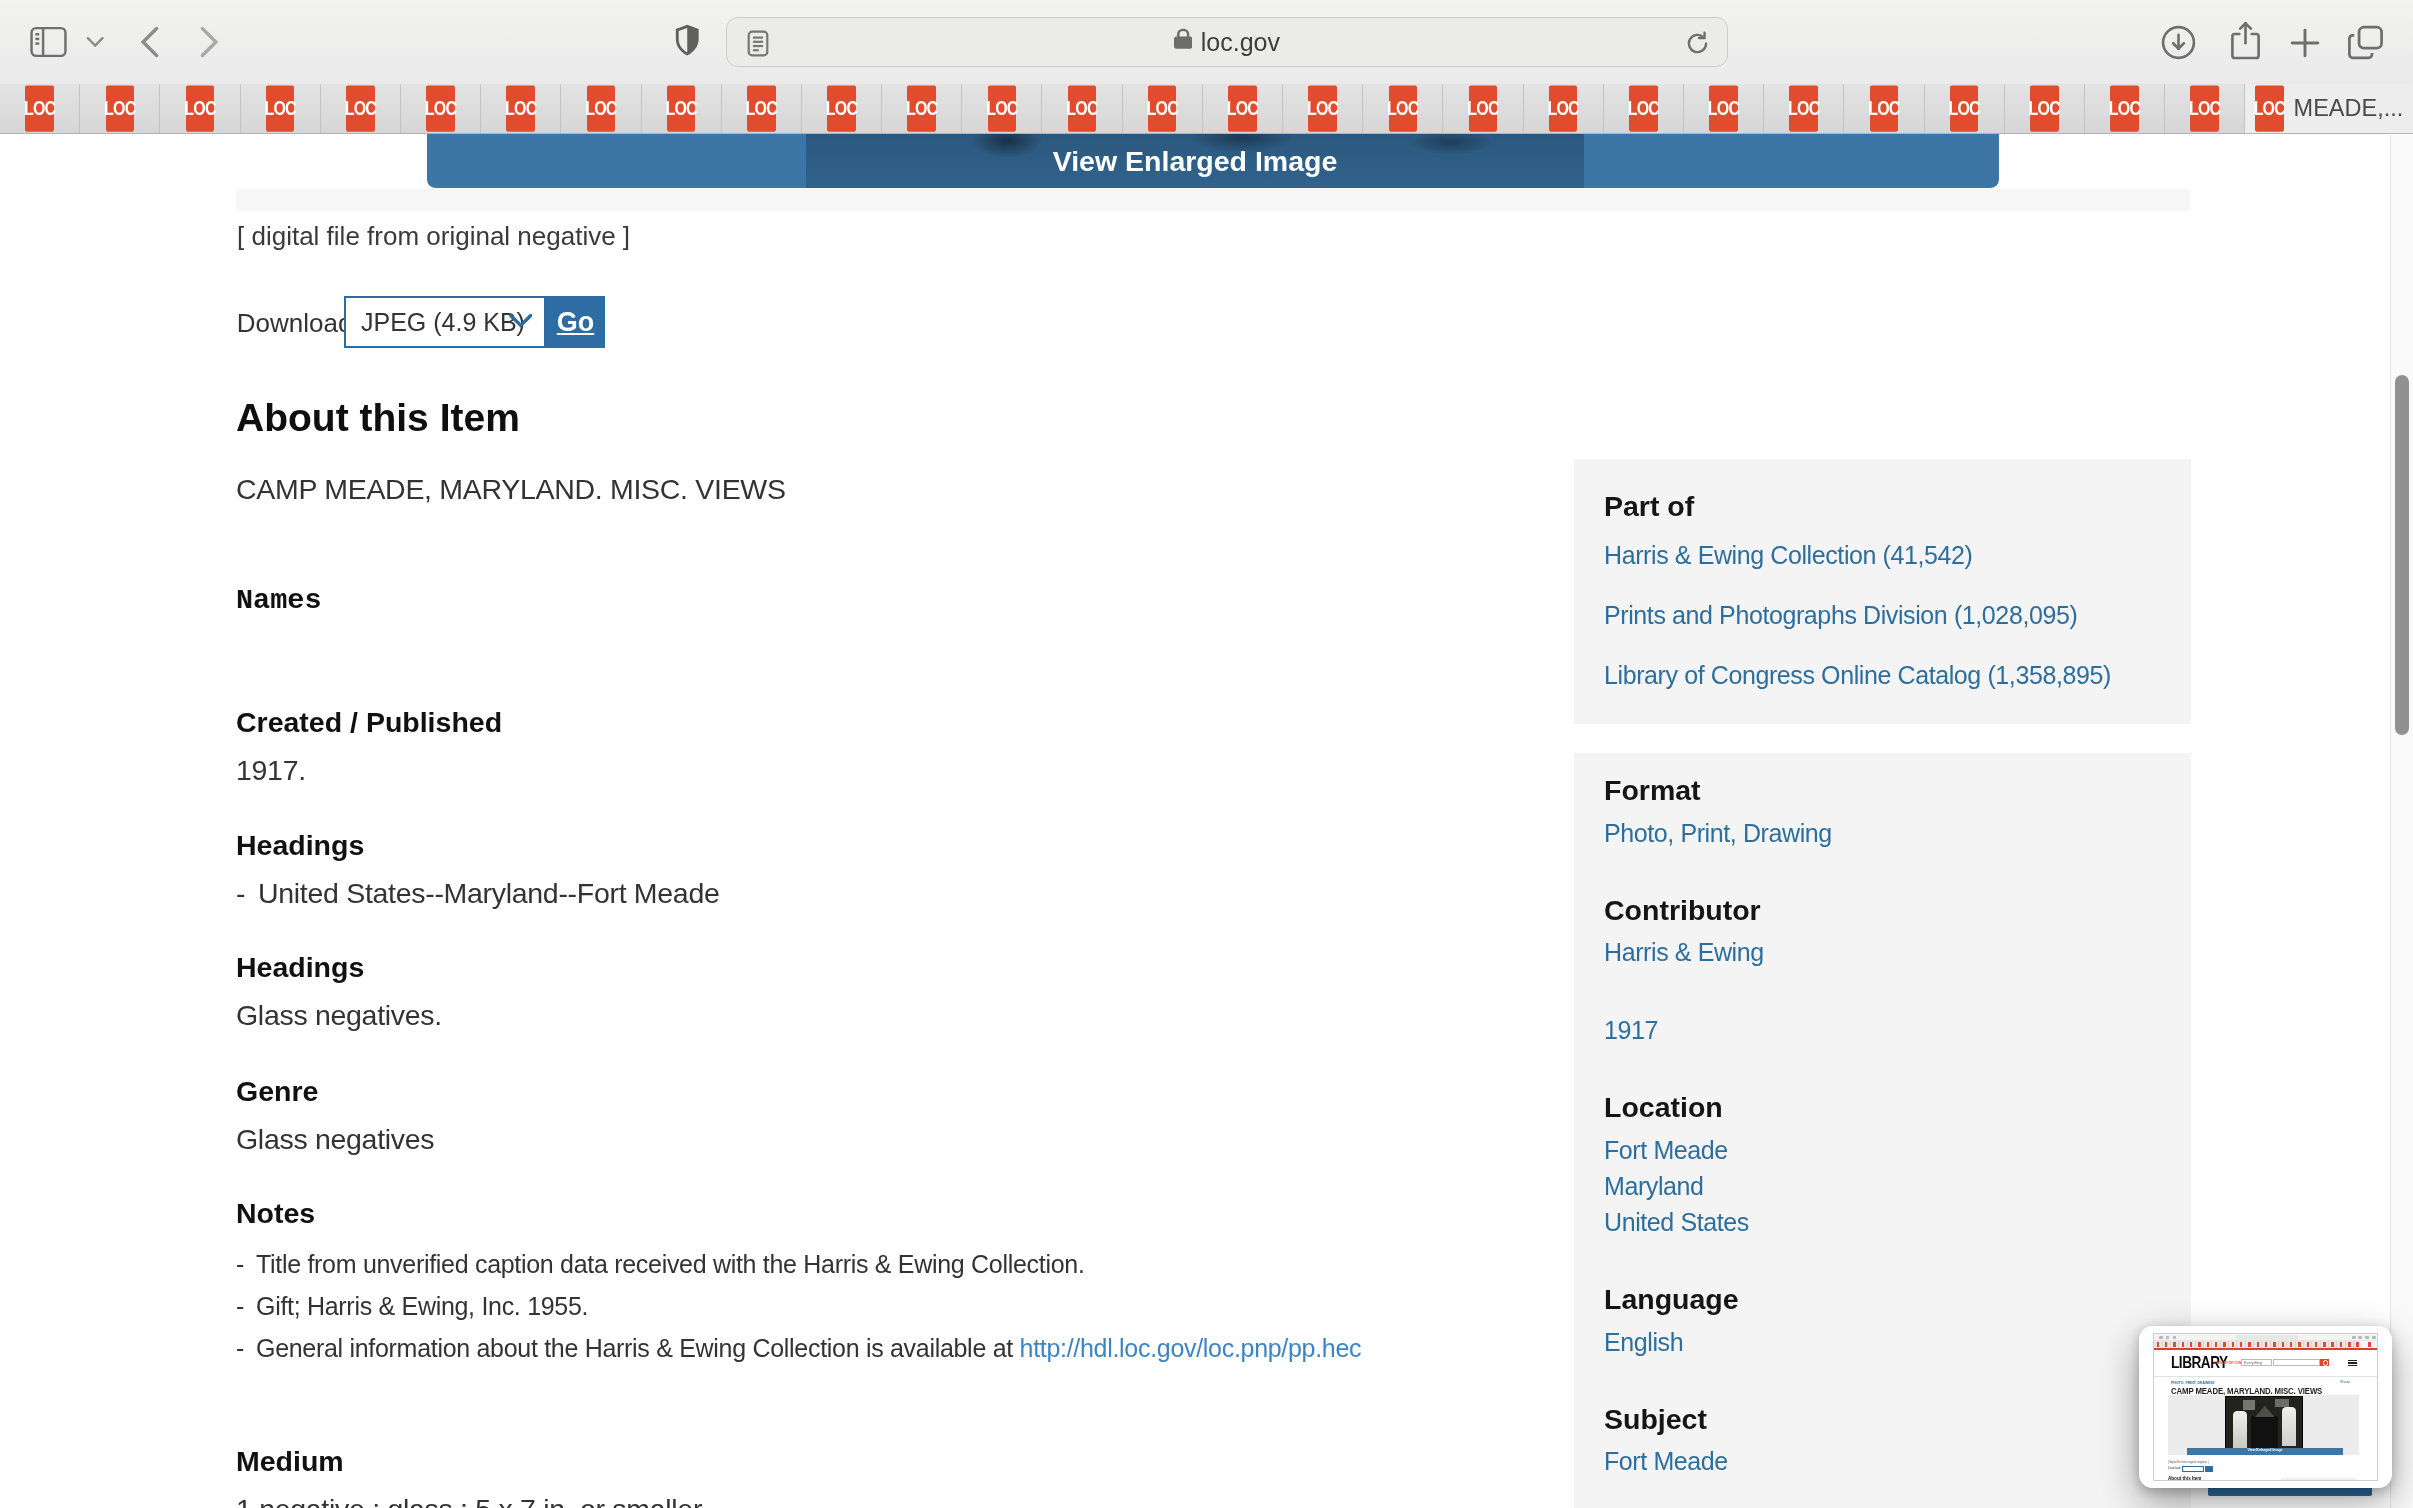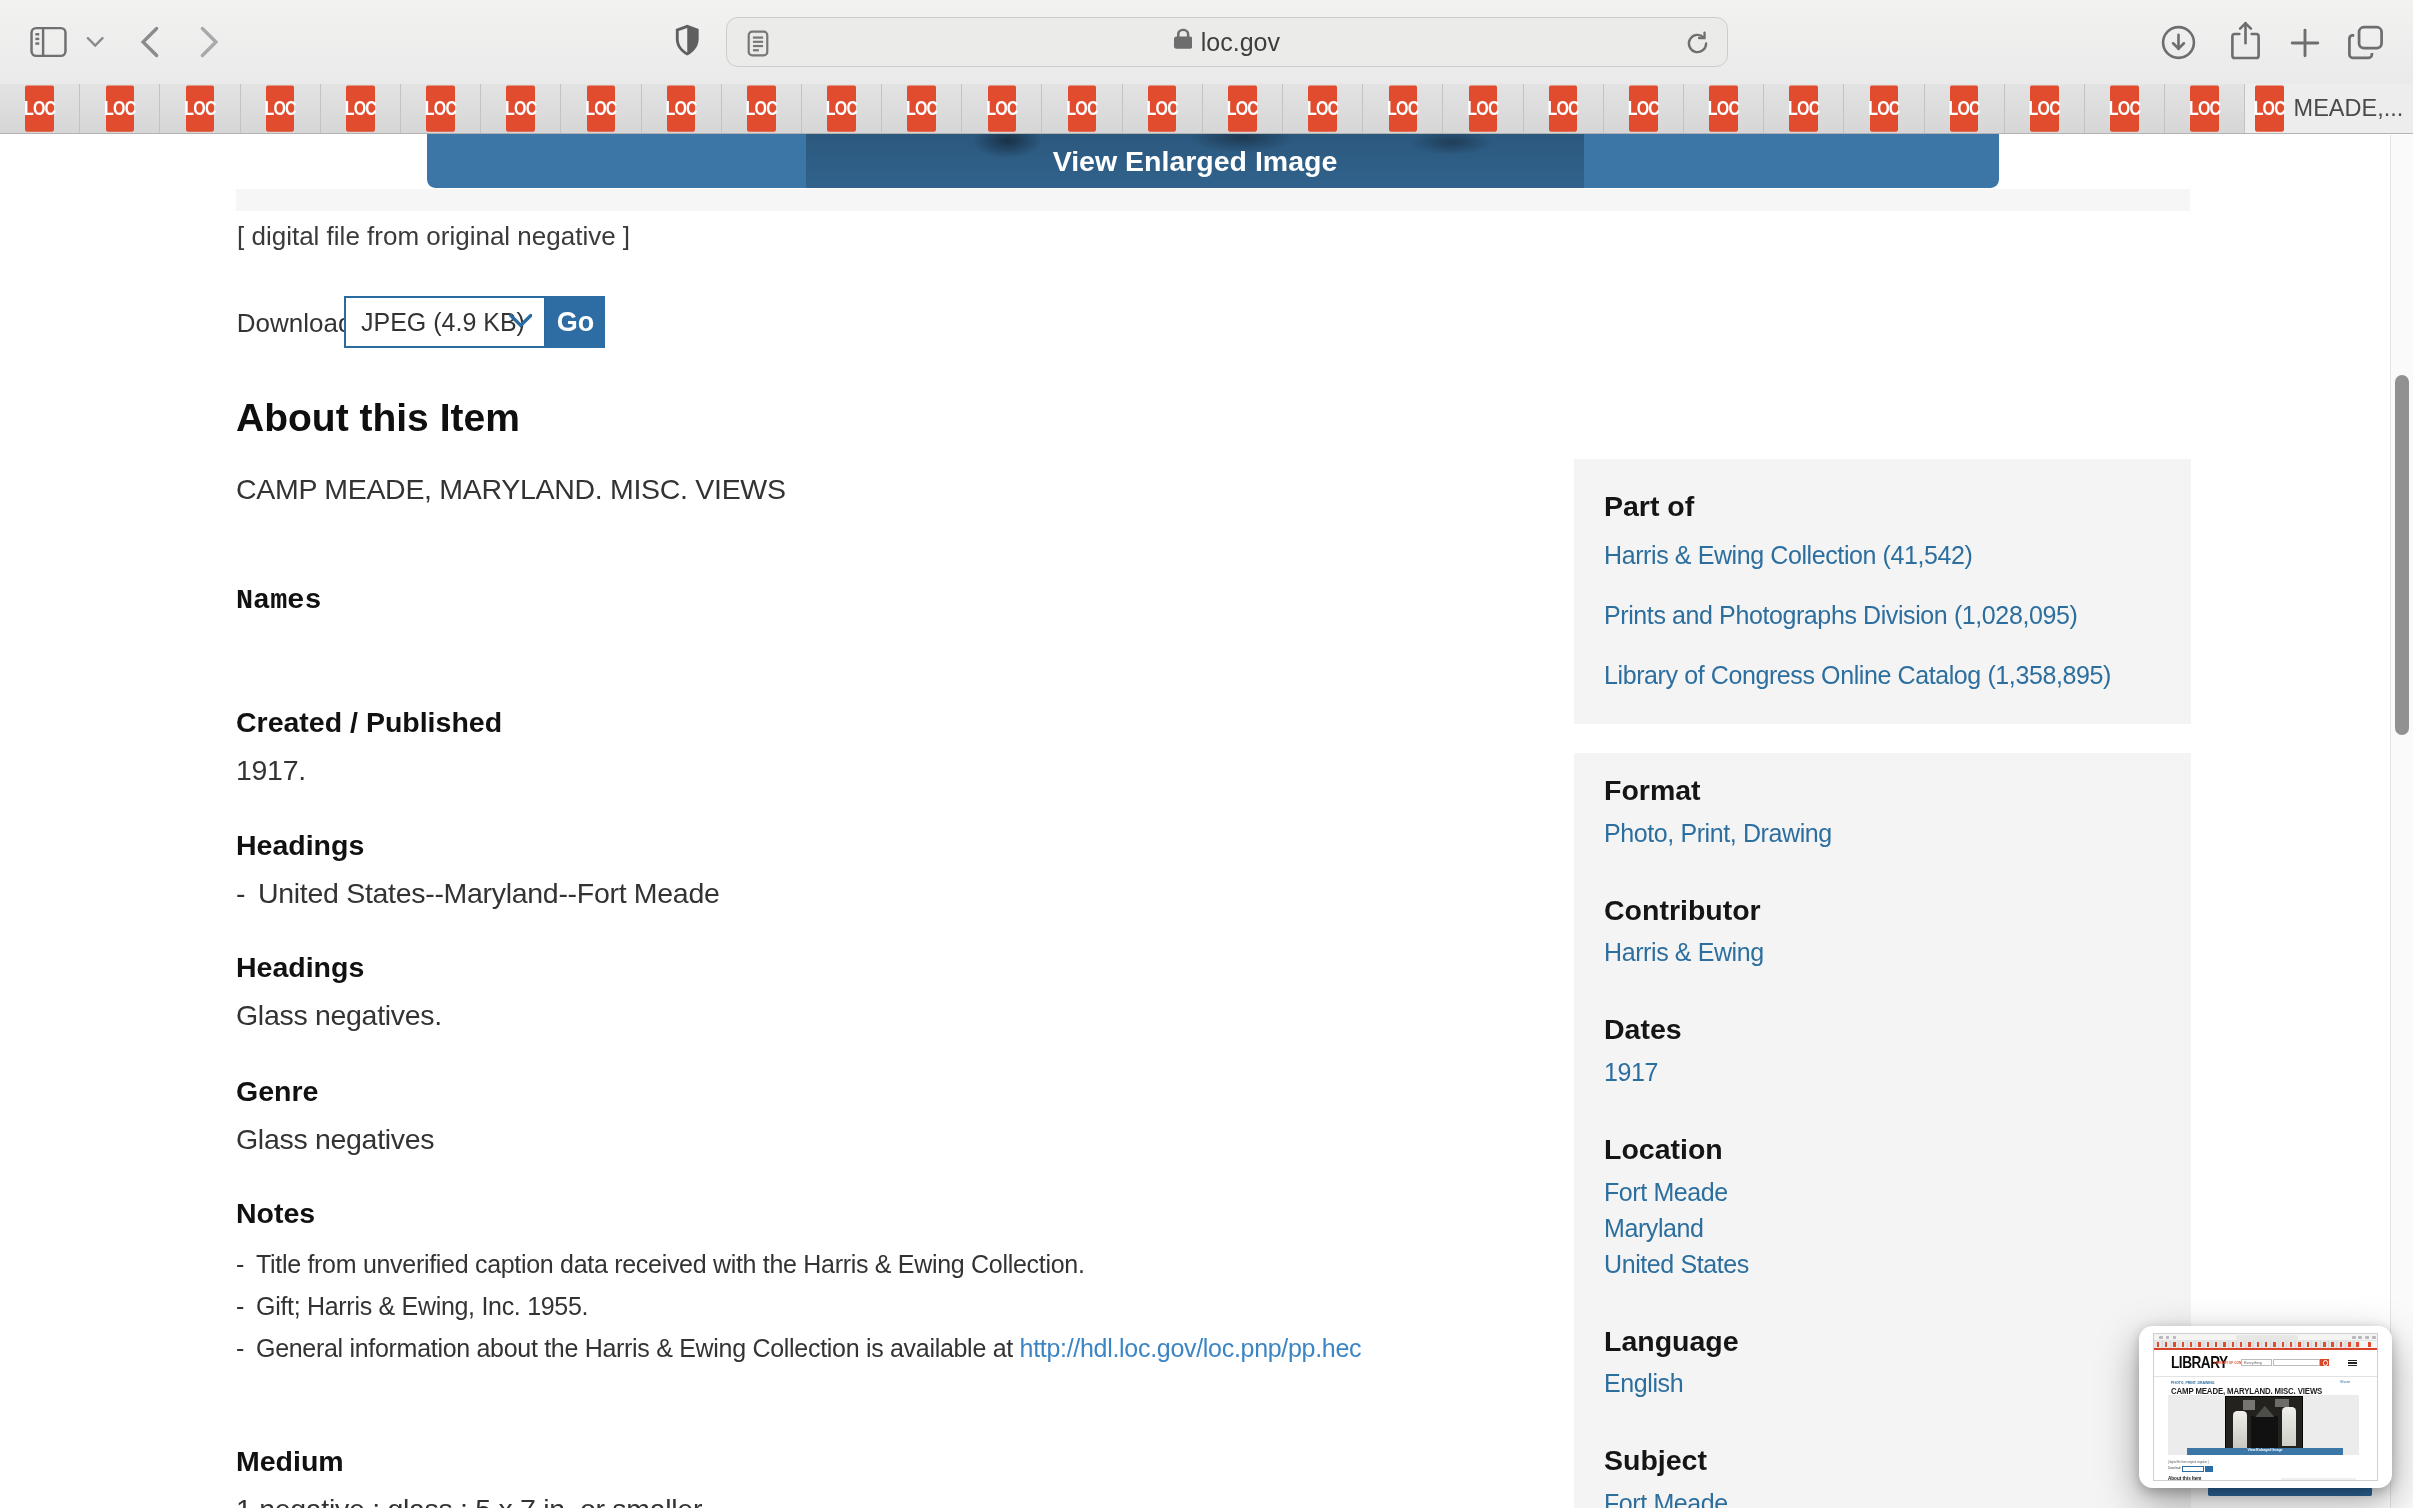--- a/index.html
+++ b/index.html
@@ -49,21 +49,21 @@
   .caption { position:absolute; left:237px; top:86px; font-size:26px; color:#3a3a3a; }
 
   .dl-row { position:absolute; left:236px; top:161px; height:52px; }
   .dl-label { position:absolute; left:0.8px; top:11.7px; font-size:26px; color:#333; }
   .dl-select { position:absolute; left:108px; top:0; width:202px; height:52px; background:#fff;
     border:2.5px solid #2a6ba1; display:flex; align-items:center; }
   .dl-select .opt { font-size:25px; color:#333; padding-left:15px; }
   .dl-select .chev { position:absolute; right:11.7px; top:15px; color:#2a6ba1; }
   .dl-go { position:absolute; left:310px; top:0; width:59px; height:52px; background:#2d6da3;
     color:#fff; font-weight:bold; font-size:27px; display:flex; align-items:center;
-    justify-content:center; border:none; }
+    justify-content:center; border:none;text-decoration:underline; }
 
   .about-h { position:absolute; left:236px; top:261px; font-size:39px; font-weight:bold; color:#0f0f0f; }
 
   .field { position:absolute; left:236px; width:1307px; }
   .field .flabel { font-size:28.5px; font-weight:bold; color:#111; line-height:35px; }
   .field .fvalue { margin-top:11.7px; font-size:28.5px; color:#333; line-height:37px; letter-spacing:-0.3px; }
   .field .dash { display:inline-block; width:22px; }
   .notes-item { font-size:25px; color:#333; line-height:42px; letter-spacing:-0.3px; white-space:nowrap; }
   .notes-item .dash { display:inline-block; width:20px; }
   .note-link { color:#3c85c4; text-decoration:none; }
@@ -444,21 +444,20 @@
     <div class="sidebox box2">
       <div class="facet">
         <div class="sb-label">Format</div>
         <a href="#" class="sb-link">Photo, Print, Drawing</a>
       </div>
       <div class="facet">
         <div class="sb-label">Contributor</div>
         <a href="#" class="sb-link">Harris &amp; Ewing</a>
       </div>
       <div class="facet">
-        <div class="sb-label">Dates</div>
         <a href="#" class="sb-link">1917</a>
       </div>
       <div class="facet">
         <div class="sb-label">Location</div>
         <a href="#" class="sb-link">Fort Meade</a>
         <a href="#" class="sb-link">Maryland</a>
         <a href="#" class="sb-link">United States</a>
       </div>
       <div class="facet">
         <div class="sb-label">Language</div>

